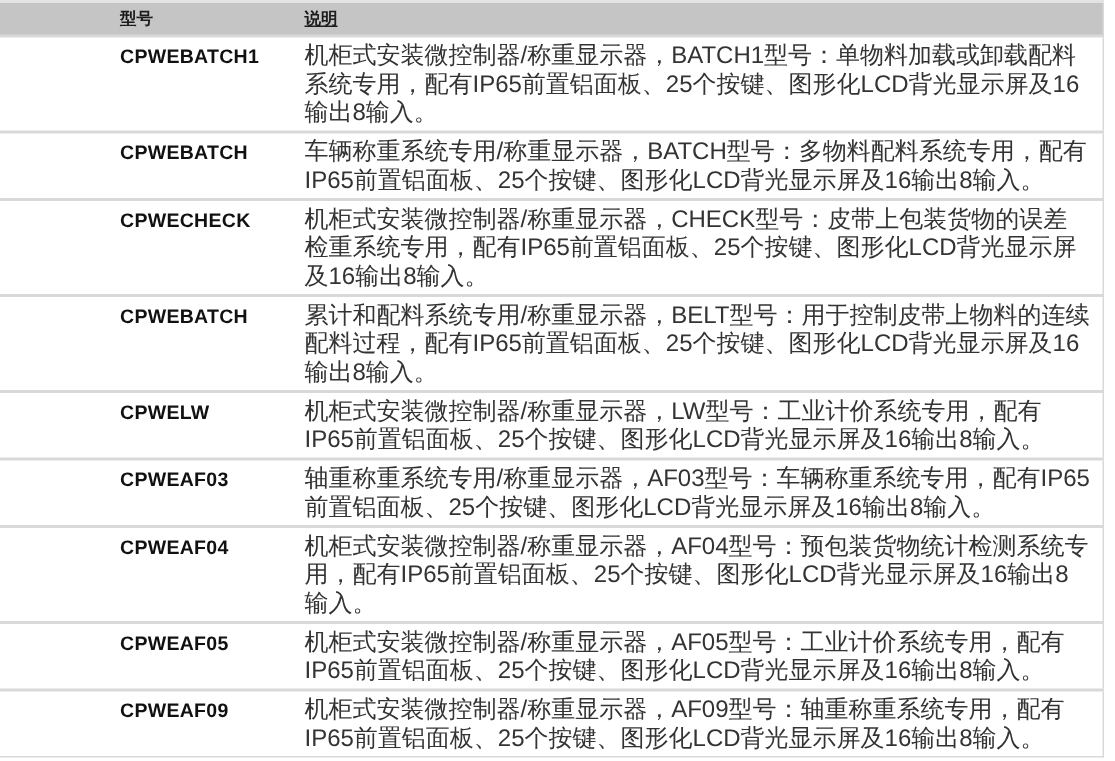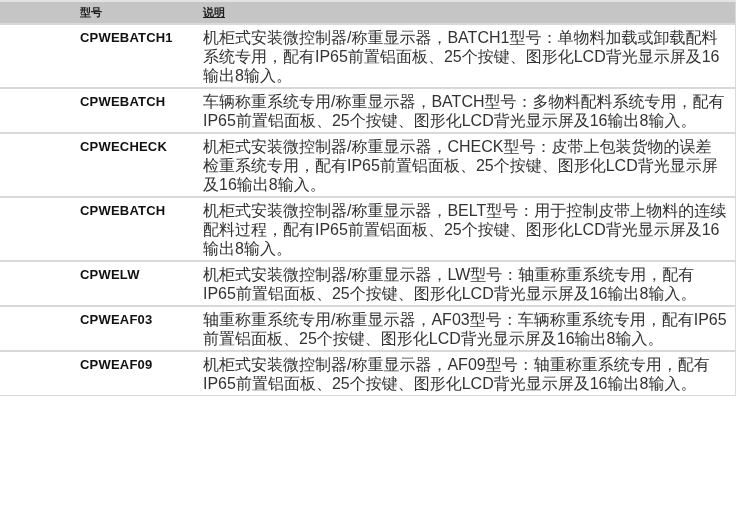--- a/index.html
+++ b/index.html
@@ -84,29 +84,37 @@
         <tr>
           <td class="cell-model">CPWEBATCH</td>
           <td class="cell-desc">车辆称重系统专用/称重显示器，BATCH型号：多物料配料系统专用，配有IP65前置铝面板、25个按键、图形化LCD背光显示屏及16输出8输入。</td>
         </tr>
         <tr>
           <td class="cell-model">CPWECHECK</td>
           <td class="cell-desc">机柜式安装微控制器/称重显示器，CHECK型号：皮带上包装货物的误差检重系统专用，配有IP65前置铝面板、25个按键、图形化LCD背光显示屏及16输出8输入。</td>
         </tr>
         <tr>
           <td class="cell-model">CPWEBATCH</td>
-          <td class="cell-desc">机柜式安装微控制器/称重显示器，BELT型号：用于控制皮带上物料的连续配料过程，配有IP65前置铝面板、25个按键、图形化LCD背光显示屏及16输出8输入。</td>
+          <td class="cell-desc">累计和配料系统专用/称重显示器，BELT型号：用于控制皮带上物料的连续配料过程，配有IP65前置铝面板、25个按键、图形化LCD背光显示屏及16输出8输入。</td>
         </tr>
         <tr>
           <td class="cell-model">CPWELW</td>
-          <td class="cell-desc">机柜式安装微控制器/称重显示器，LW型号：轴重称重系统专用，配有IP65前置铝面板、25个按键、图形化LCD背光显示屏及16输出8输入。</td>
+          <td class="cell-desc">机柜式安装微控制器/称重显示器，LW型号：工业计价系统专用，配有IP65前置铝面板、25个按键、图形化LCD背光显示屏及16输出8输入。</td>
         </tr>
         <tr>
           <td class="cell-model">CPWEAF03</td>
           <td class="cell-desc">轴重称重系统专用/称重显示器，AF03型号：车辆称重系统专用，配有IP65前置铝面板、25个按键、图形化LCD背光显示屏及16输出8输入。</td>
+        </tr>
+        <tr>
+          <td class="cell-model">CPWEAF04</td>
+          <td class="cell-desc">机柜式安装微控制器/称重显示器，AF04型号：预包装货物统计检测系统专用，配有IP65前置铝面板、25个按键、图形化LCD背光显示屏及16输出8输入。</td>
+        </tr>
+        <tr>
+          <td class="cell-model">CPWEAF05</td>
+          <td class="cell-desc">机柜式安装微控制器/称重显示器，AF05型号：工业计价系统专用，配有IP65前置铝面板、25个按键、图形化LCD背光显示屏及16输出8输入。</td>
         </tr>
         <tr>
           <td class="cell-model">CPWEAF09</td>
           <td class="cell-desc">机柜式安装微控制器/称重显示器，AF09型号：轴重称重系统专用，配有IP65前置铝面板、25个按键、图形化LCD背光显示屏及16输出8输入。</td>
         </tr>
       </tbody>
   </table>
 </div>
 
 </body></html>

